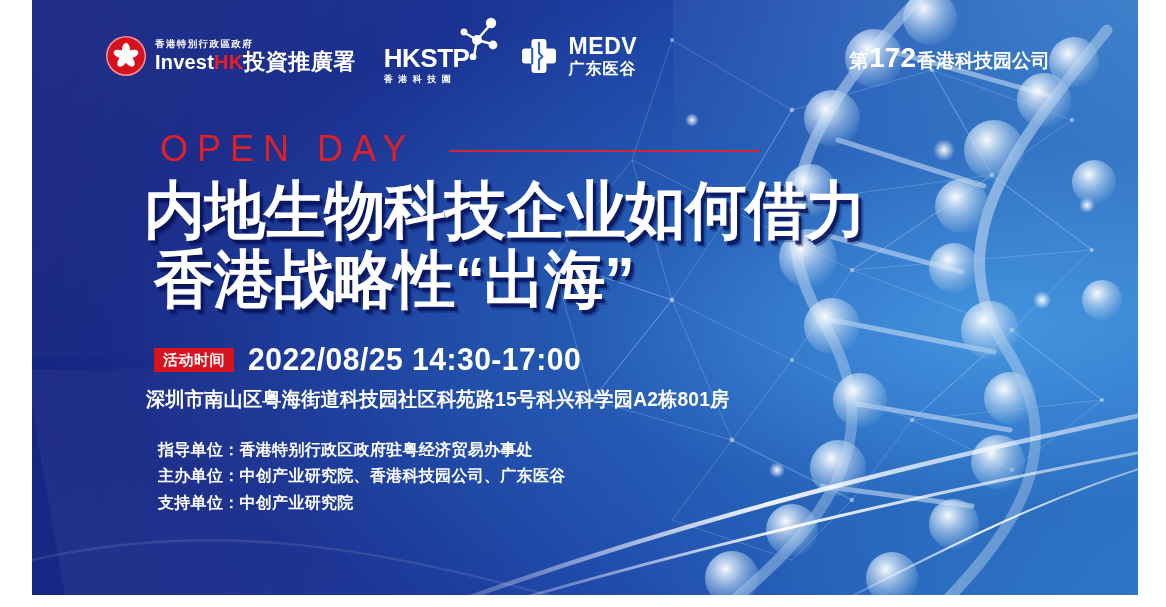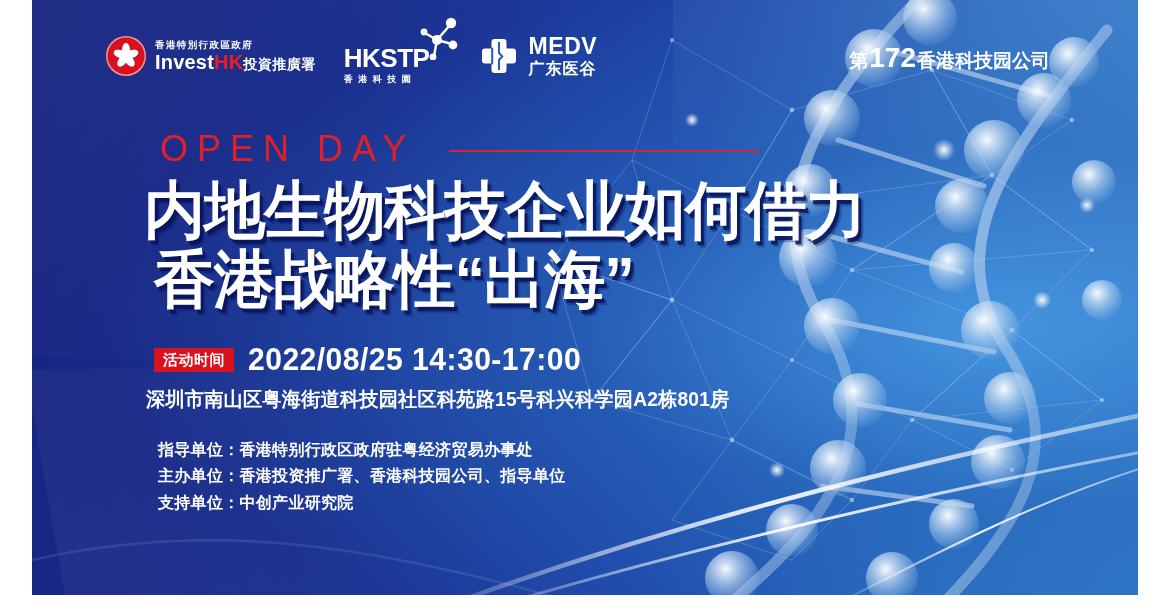--- a/index.html
+++ b/index.html
@@ -39,21 +39,21 @@
   .hk-emblem { width:40px; height:40px; border-radius:50%; background:#d5121d;
      position:relative; flex:none; box-shadow:0 0 0 1.5px rgba(255,255,255,.55) inset; }
   .hk-emblem .petals { position:absolute; inset:7px; }
   .hk-emblem .petal { position:absolute; left:50%; top:50%; width:8px; height:14px;
      margin:-13px 0 0 -4px; background:#fff; border-radius:60% 60% 40% 40%;
      transform-origin:50% 92%; }
   .invest-text { margin-left:9px; line-height:1; }
   .invest-text .top { font-size:9.5px; color:#ffffff; letter-spacing:1.4px; font-weight:700; white-space:nowrap; }
   .invest-text .bot { font-size:20px; color:#ffffff; font-weight:700; white-space:nowrap; margin-top:3px; letter-spacing:.2px; }
   .invest-text .bot .hk { color:#ee1c25; }
-  .invest-text .bot .cn { font-size:14px; letter-spacing:.5px; }
+  .invest-text .bot .cn { font-size:22px; letter-spacing:.5px; }
 
   
   .hkstp-wrap { line-height:1; position:relative; }
   .hkstp-main { font-size:26px; font-weight:800; color:#fff; letter-spacing:-.5px;margin-top:17px; }
   .hkstp-sub { font-size:9px; color:#fff; letter-spacing:5.5px; margin-top:4px; font-weight:700; }
   .hkstp-mol { position:absolute; right:-30px; top:-12px; width:40px; height:44px; }
 
   
   .medv-mark { width:40px; height:40px; flex:none; position:relative; }
   .medv-text { margin-left:9px; line-height:1; }
@@ -303,21 +303,21 @@
 
     <div id="time-row">
       <div id="time-badge">活动时间</div>
       <div id="time-value">2022/08/25 14:30-17:00</div>
     </div>
 
     <div id="address">深圳市南山区粤海街道科技园社区科苑路15号科兴科学园A2栋801房</div>
 
     <div id="organizers">
       <div class="org-line">指导单位：香港特别行政区政府驻粤经济贸易办事处</div>
-      <div class="org-line">主办单位：香港投资推广署、香港科技园公司、指导单位</div>
+      <div class="org-line">主办单位：中创产业研究院、香港科技园公司、广东医谷</div>
       <div class="org-line">支持单位：中创产业研究院</div>
     </div>
 
   </div>
 
   <div id="left-strip"></div>
   <div id="right-strip"></div>
   <div id="bottom-strip"></div>
 
 </div>

